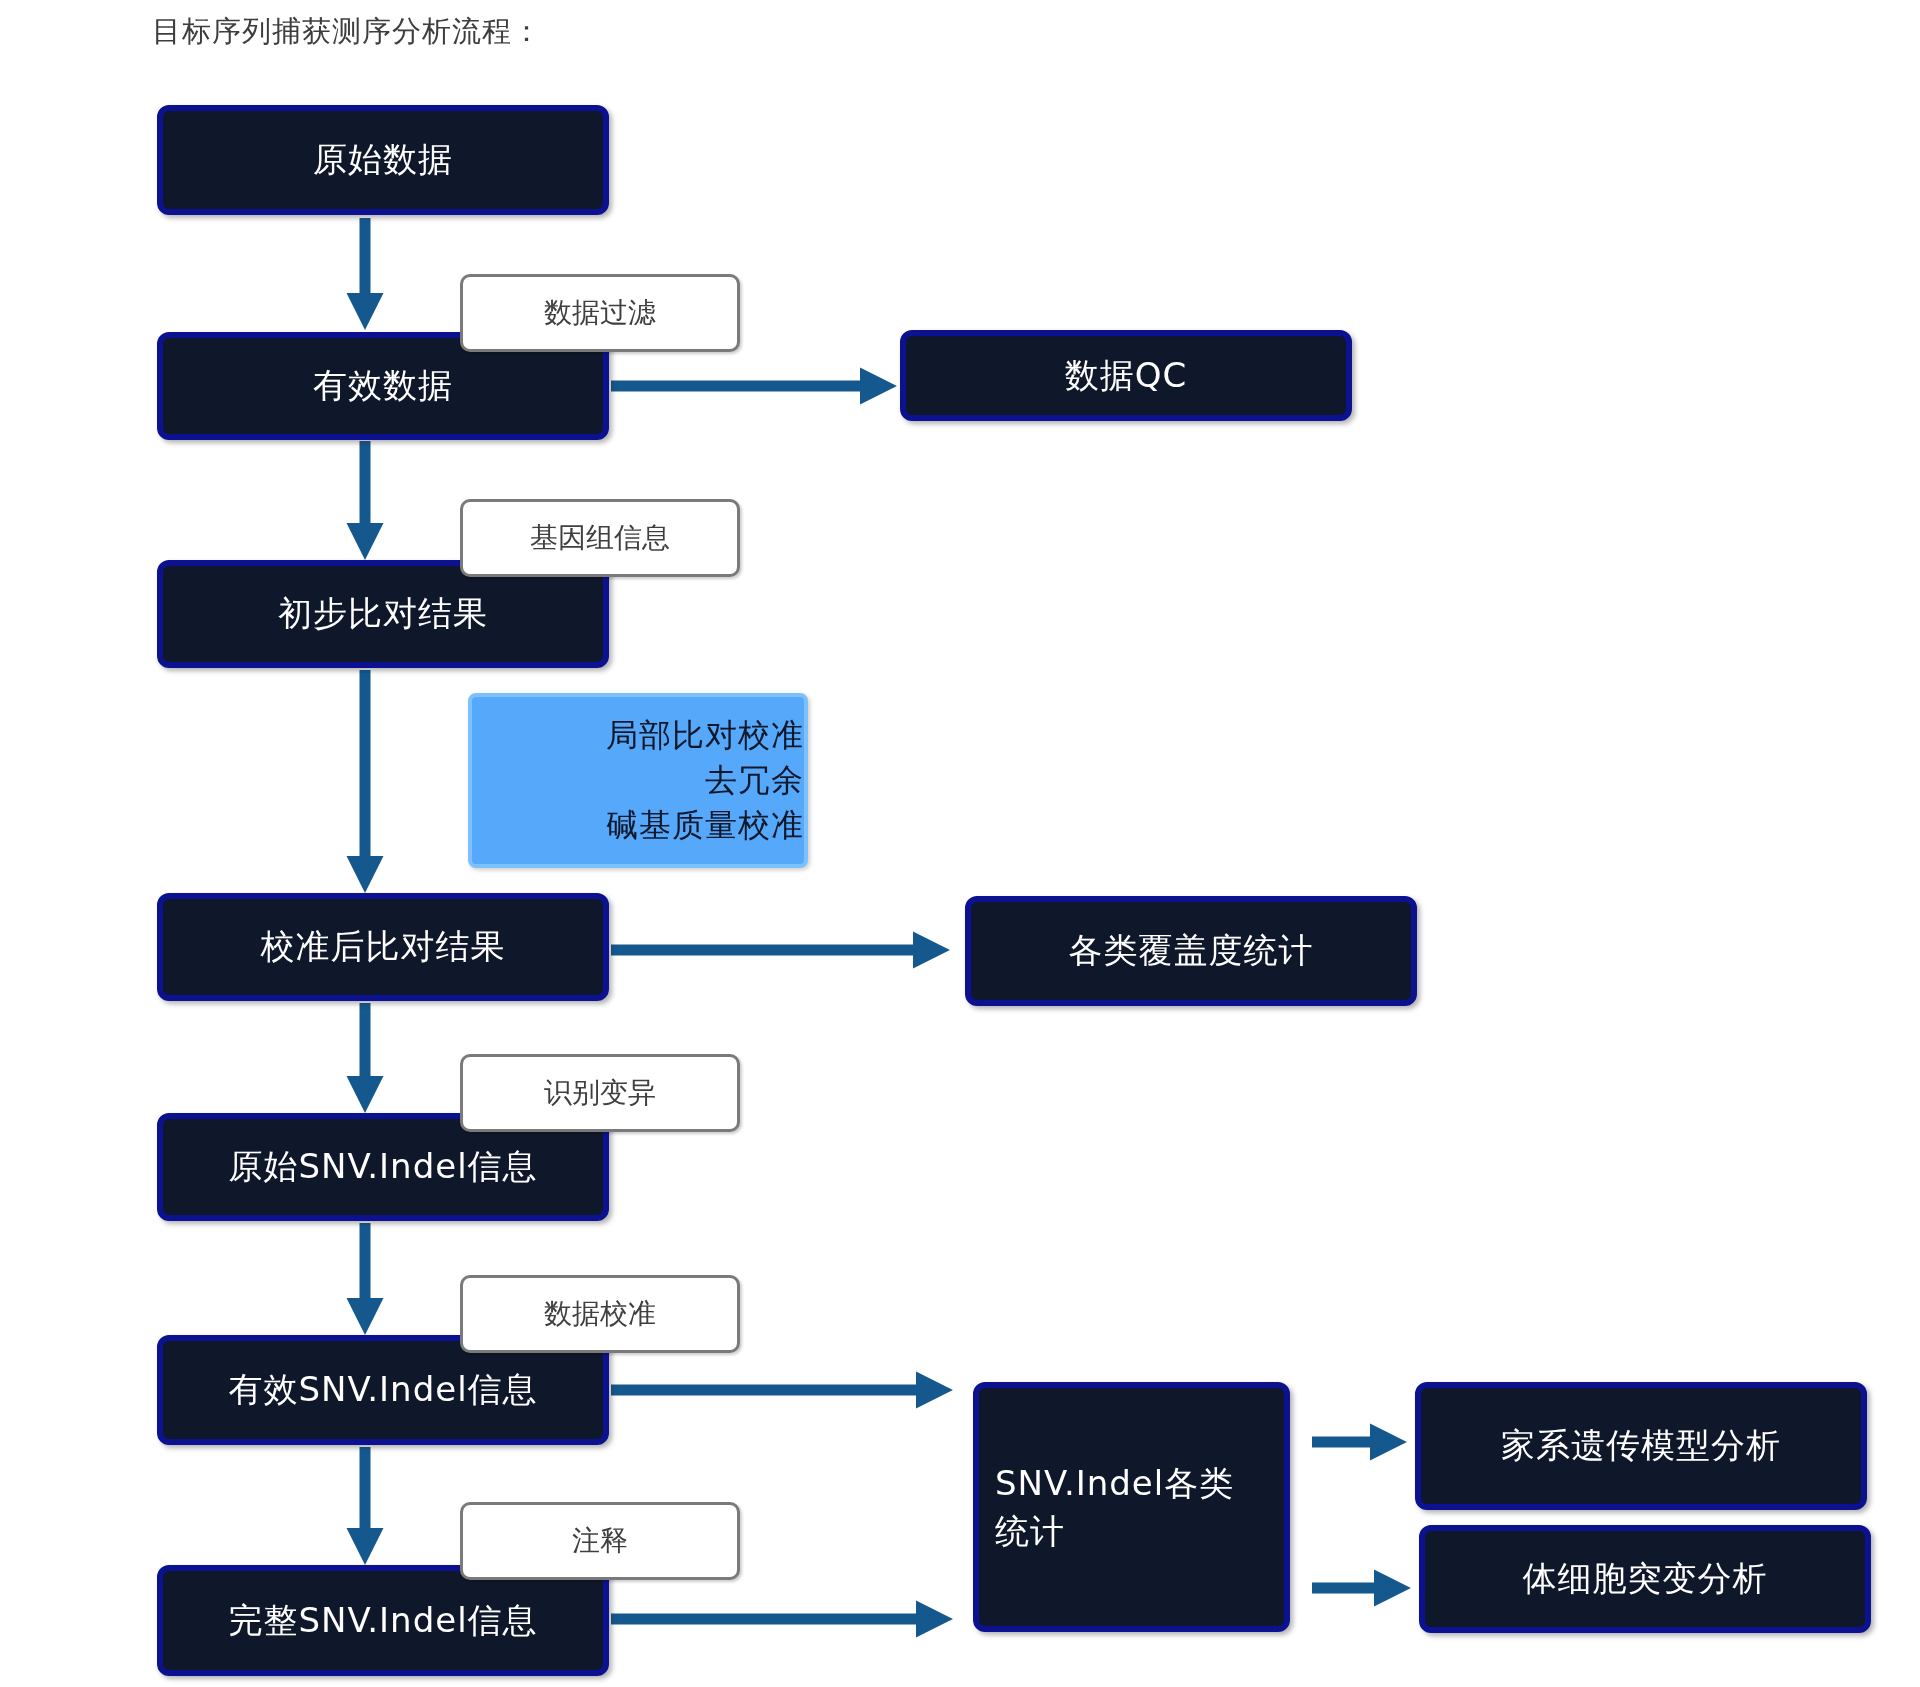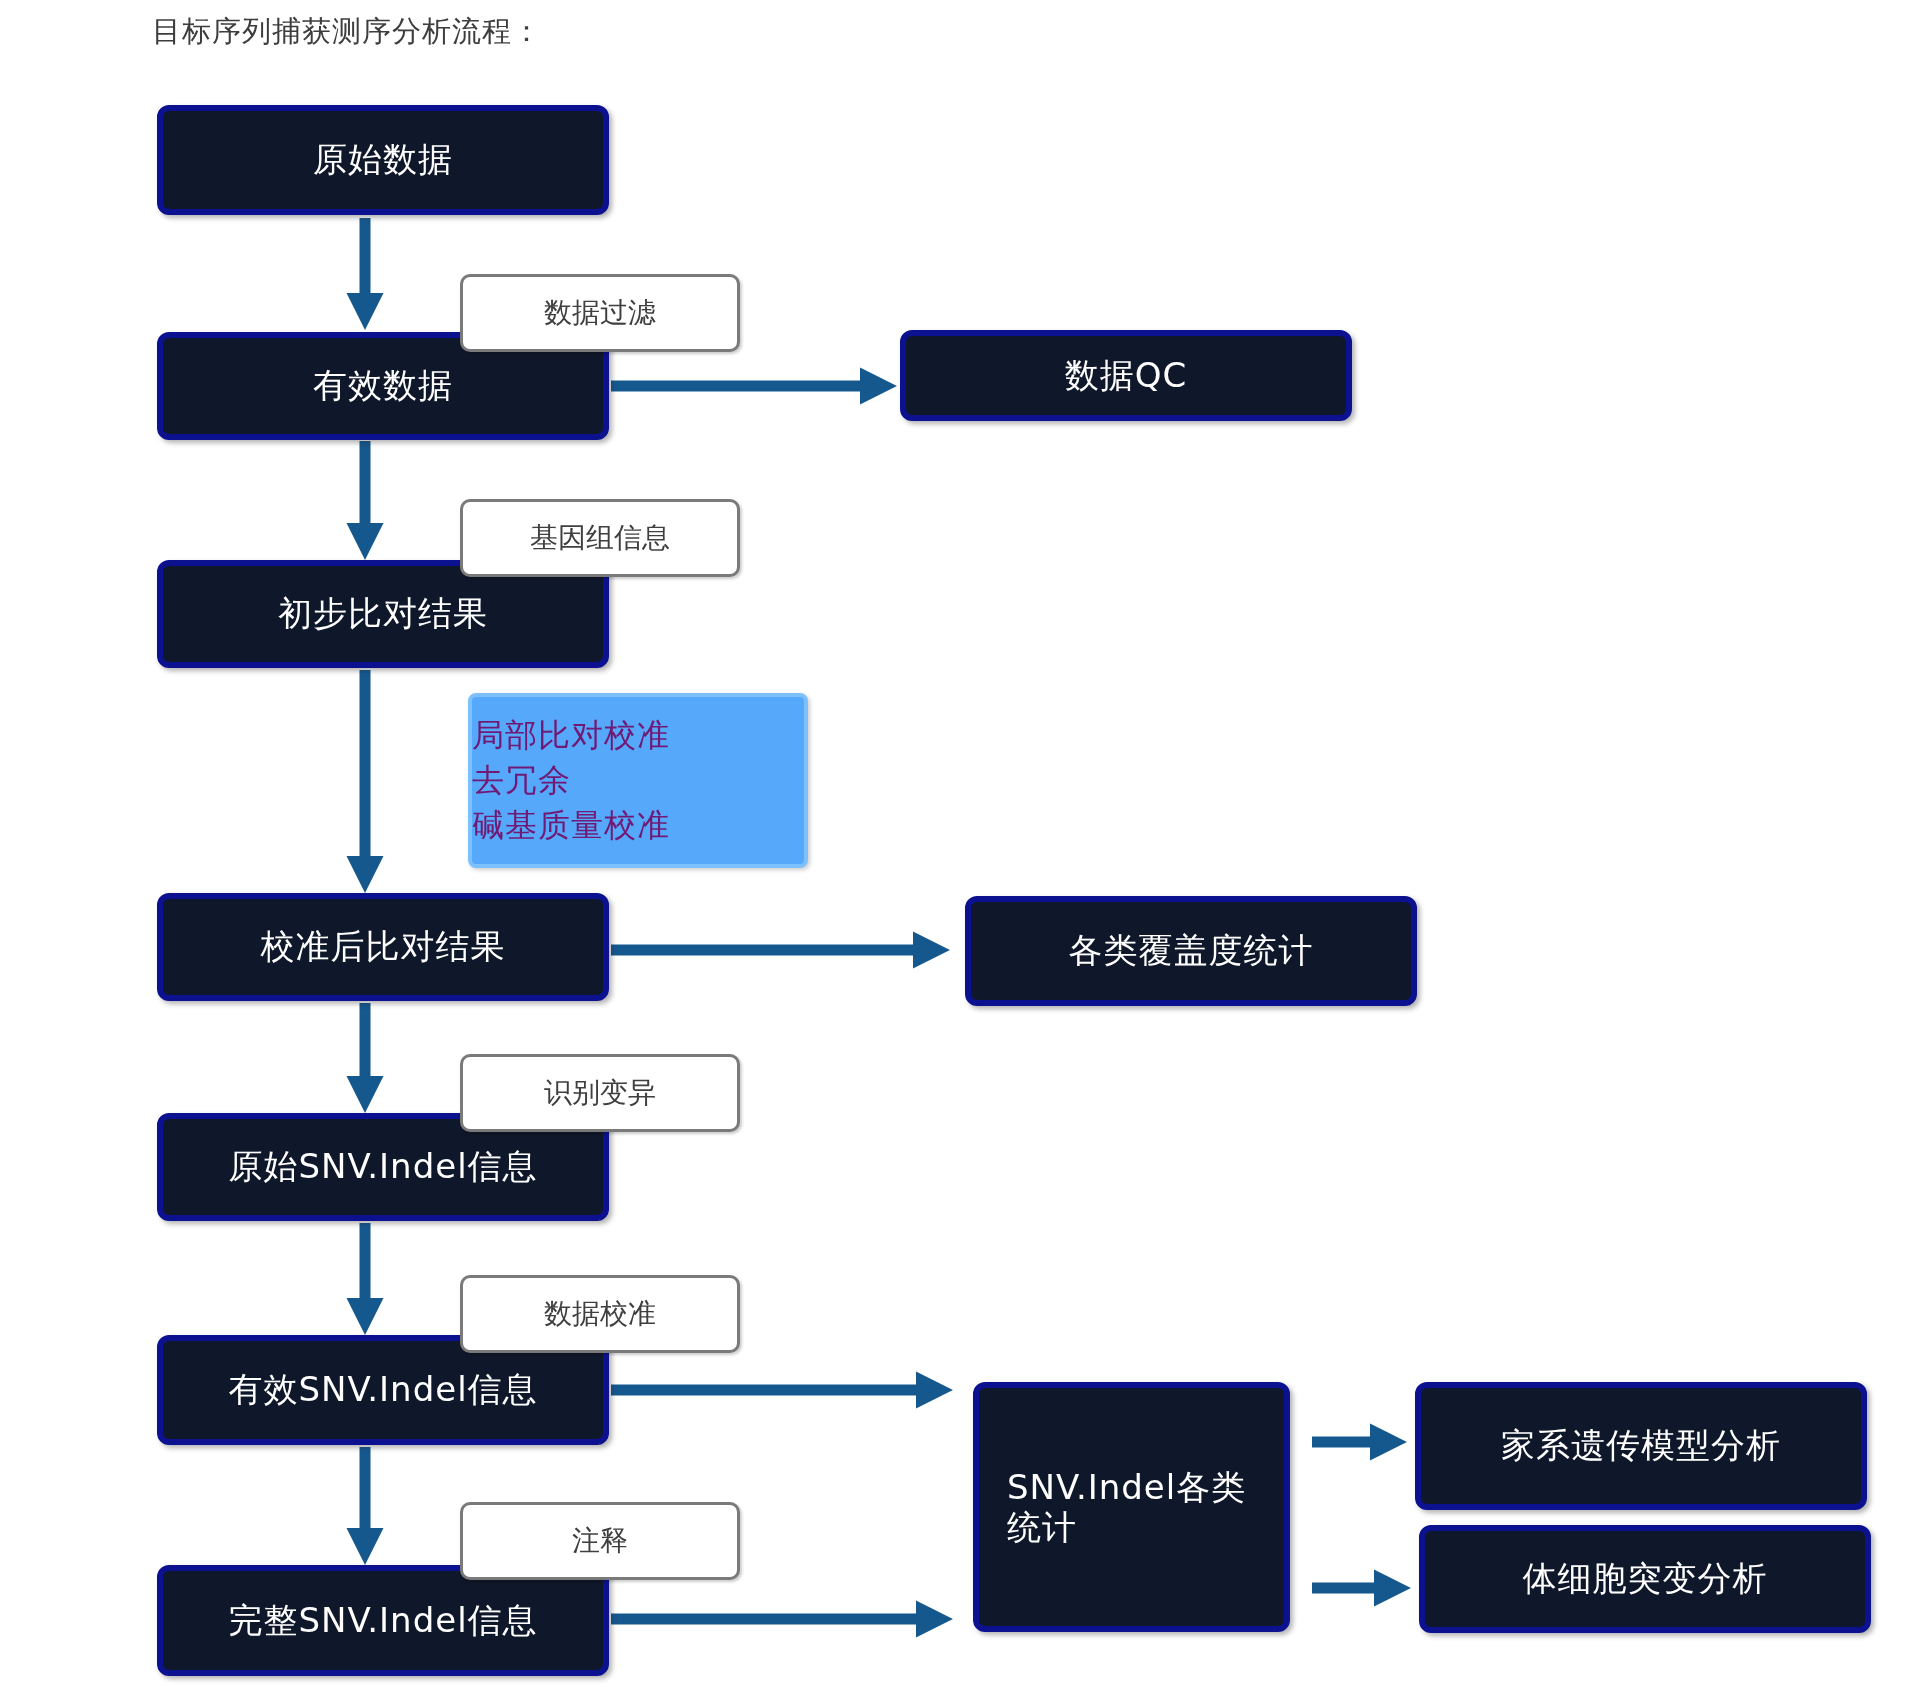--- a/index.html
+++ b/index.html
@@ -38,22 +38,22 @@
     box-shadow: 3px 3px 5px rgba(40,40,40,0.35);
     color: #ffffff;
     font-size: 34px;
     display: flex;
     align-items: center;
     justify-content: center;
     text-align: left;
     letter-spacing: 1px;
   }
   .node.stats {
-    line-height: 40px;
-    padding: 0 28px;
+    line-height: 48px;
+    padding: 0 16px;
   }
   .steplabel {
     position: absolute;
     box-sizing: border-box;
     background: #ffffff;
     border: 3px solid #7a7a7a;
     border-radius: 10px;
     box-shadow: 2px 2px 3px rgba(0,0,0,0.2);
     color: #3f3f3f;
     font-size: 28px;
@@ -63,26 +63,26 @@
     text-align: center;
     margin-top: 37px;
   }
   .note {
     position: absolute;
     box-sizing: border-box;
     background: #55a8fa;
     border: 4px solid #7cc0fe;
     border-radius: 8px;
     box-shadow: 2px 2px 4px rgba(0,0,0,0.2);
-    color: #701a75;
+    color: #0f172a;
     font-size: 32px;
     line-height: 45px;
     display: flex;
     flex-direction: column;
-    align-items: flex-start;
+    align-items: flex-end;
     justify-content: center;
     text-align: center;
     letter-spacing: 1px;
   }
 </style>
 </head>
 <body>
 
 <div id="canvas">
 

